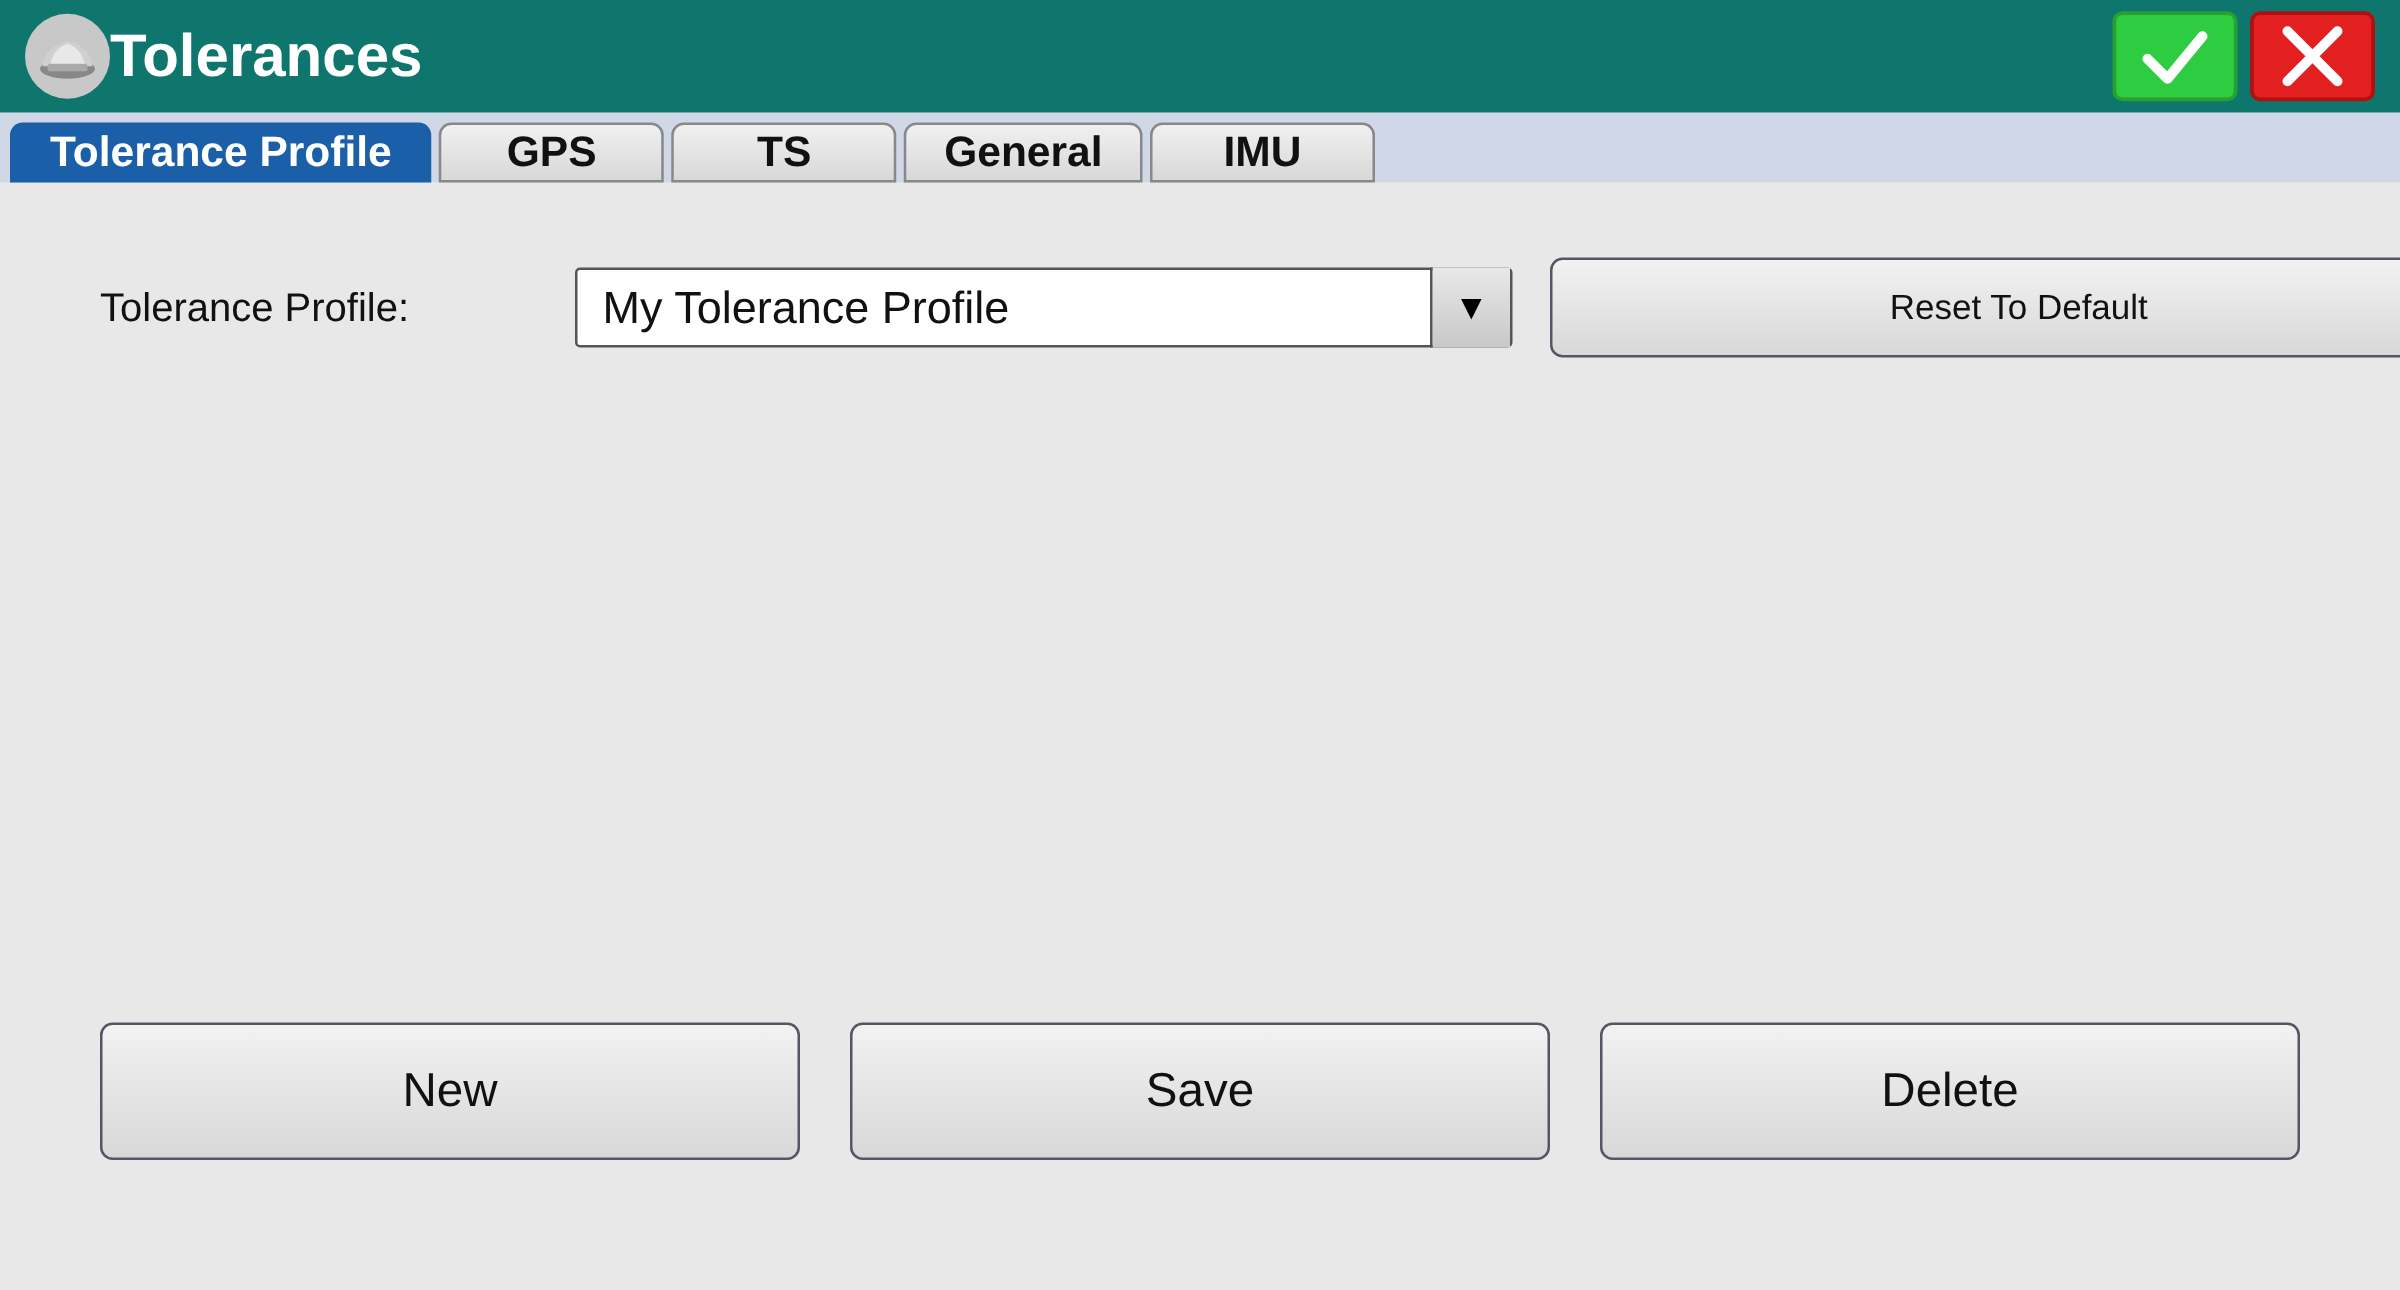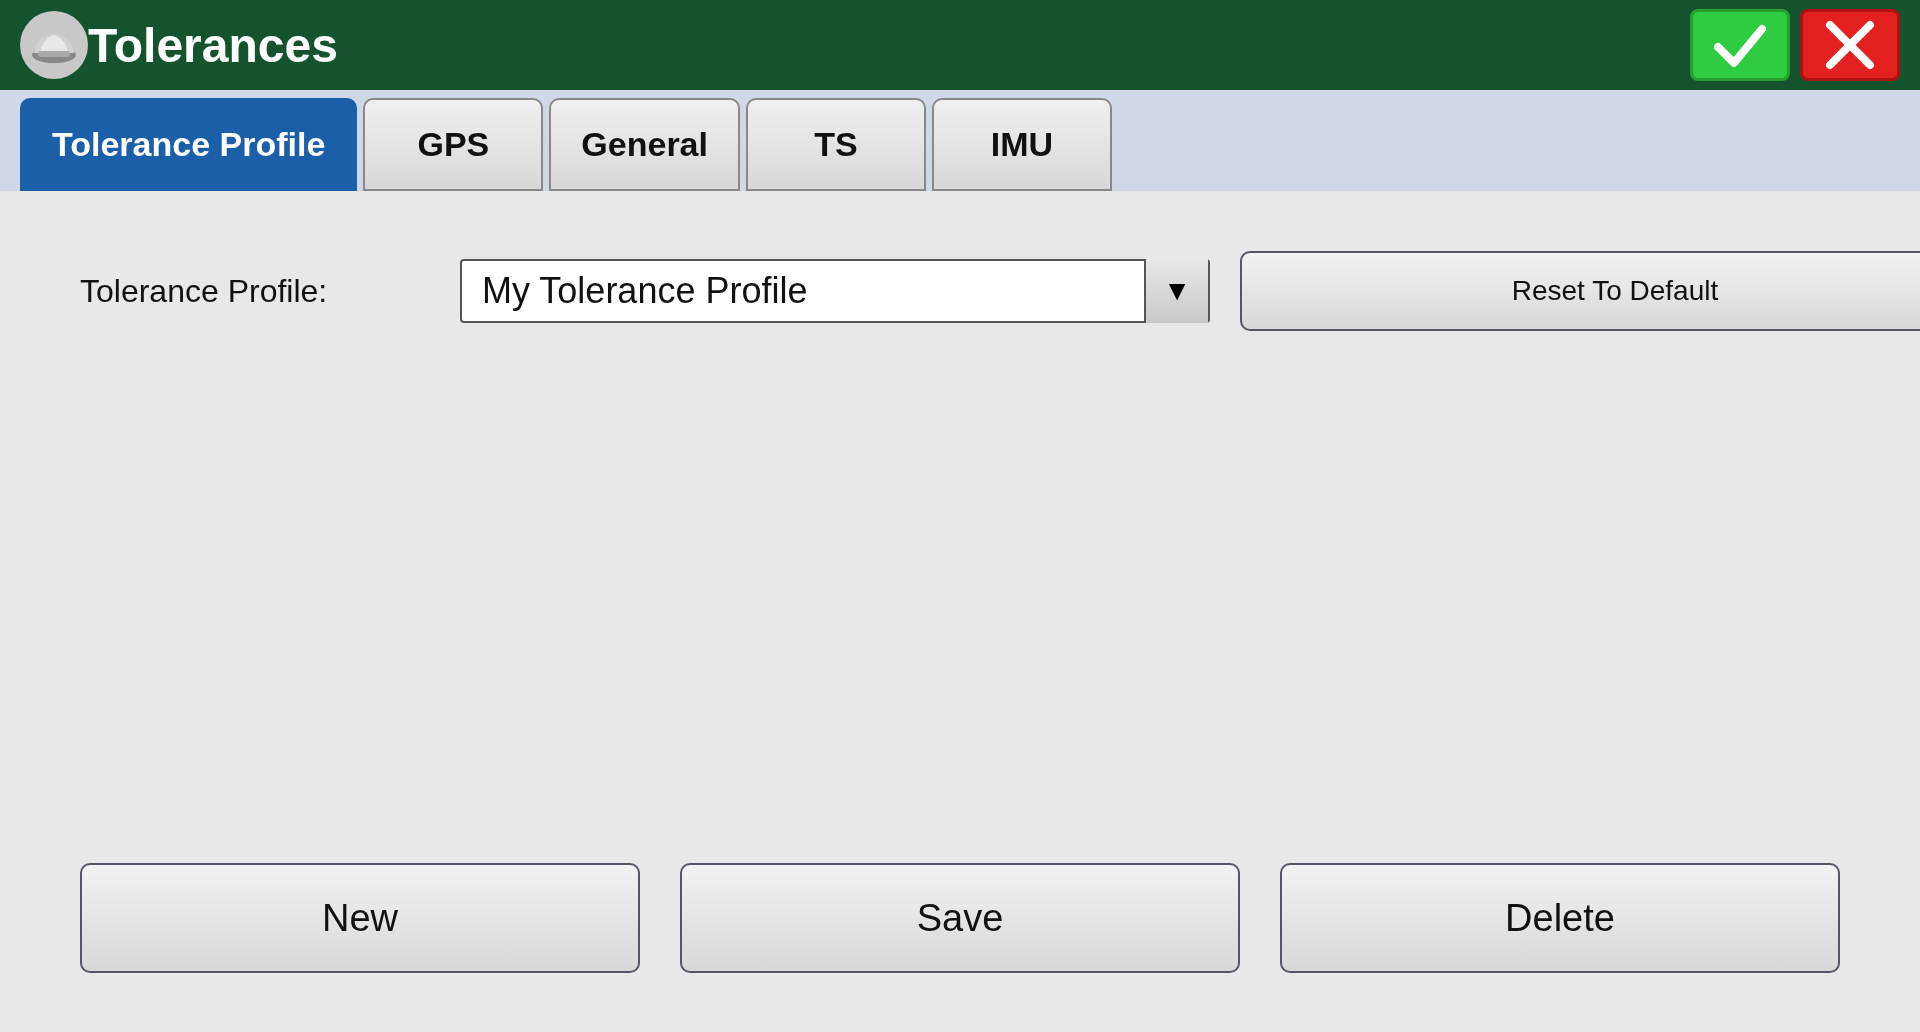--- a/index.html
+++ b/index.html
@@ -13,21 +13,21 @@
       height: 1032px;
       background: #e8e8e8;
       font-family: Arial, sans-serif;
       overflow: hidden;
     }
 
     
     .title-bar {
       display: flex;
       align-items: center;
-      background: #14532d;
+      background: #0f766e;
       height: 90px;
       padding: 0 20px;
       position: relative;
     }
 
     .title-bar-title {
       color: white;
       font-size: 48px;
       font-weight: bold;
       flex: 1;
@@ -70,22 +70,22 @@
     .btn-cancel svg {
       width: 60px;
       height: 60px;
     }
 
     
     .tab-bar {
       display: flex;
       align-items: stretch;
       background: #d0d8e8;
-      height: 101px;
-      padding: 8px 8px 0 20px;
+      height: 56px;
+      padding: 8px 8px 0 8px;
       gap: 6px;
     }
 
     .tab {
       display: flex;
       align-items: center;
       justify-content: center;
       padding: 0 30px;
       border-radius: 10px 10px 0 0;
       border: 2px solid #888;
@@ -245,24 +245,24 @@
 </div>
 
 <div class="tab-bar">
   <div class="tab active">
     <span>Tolerance Profile</span>
   </div>
   <div class="tab">
     <span>GPS</span>
   </div>
   <div class="tab">
+    <span>TS</span>
+  </div>
+  <div class="tab">
     <span>General</span>
-  </div>
-  <div class="tab">
-    <span>TS</span>
   </div>
   <div class="tab">
     <span>IMU</span>
   </div>
 </div>
 
 <div class="main-content">
   <div class="form-section">
 
     <div class="form-row">

